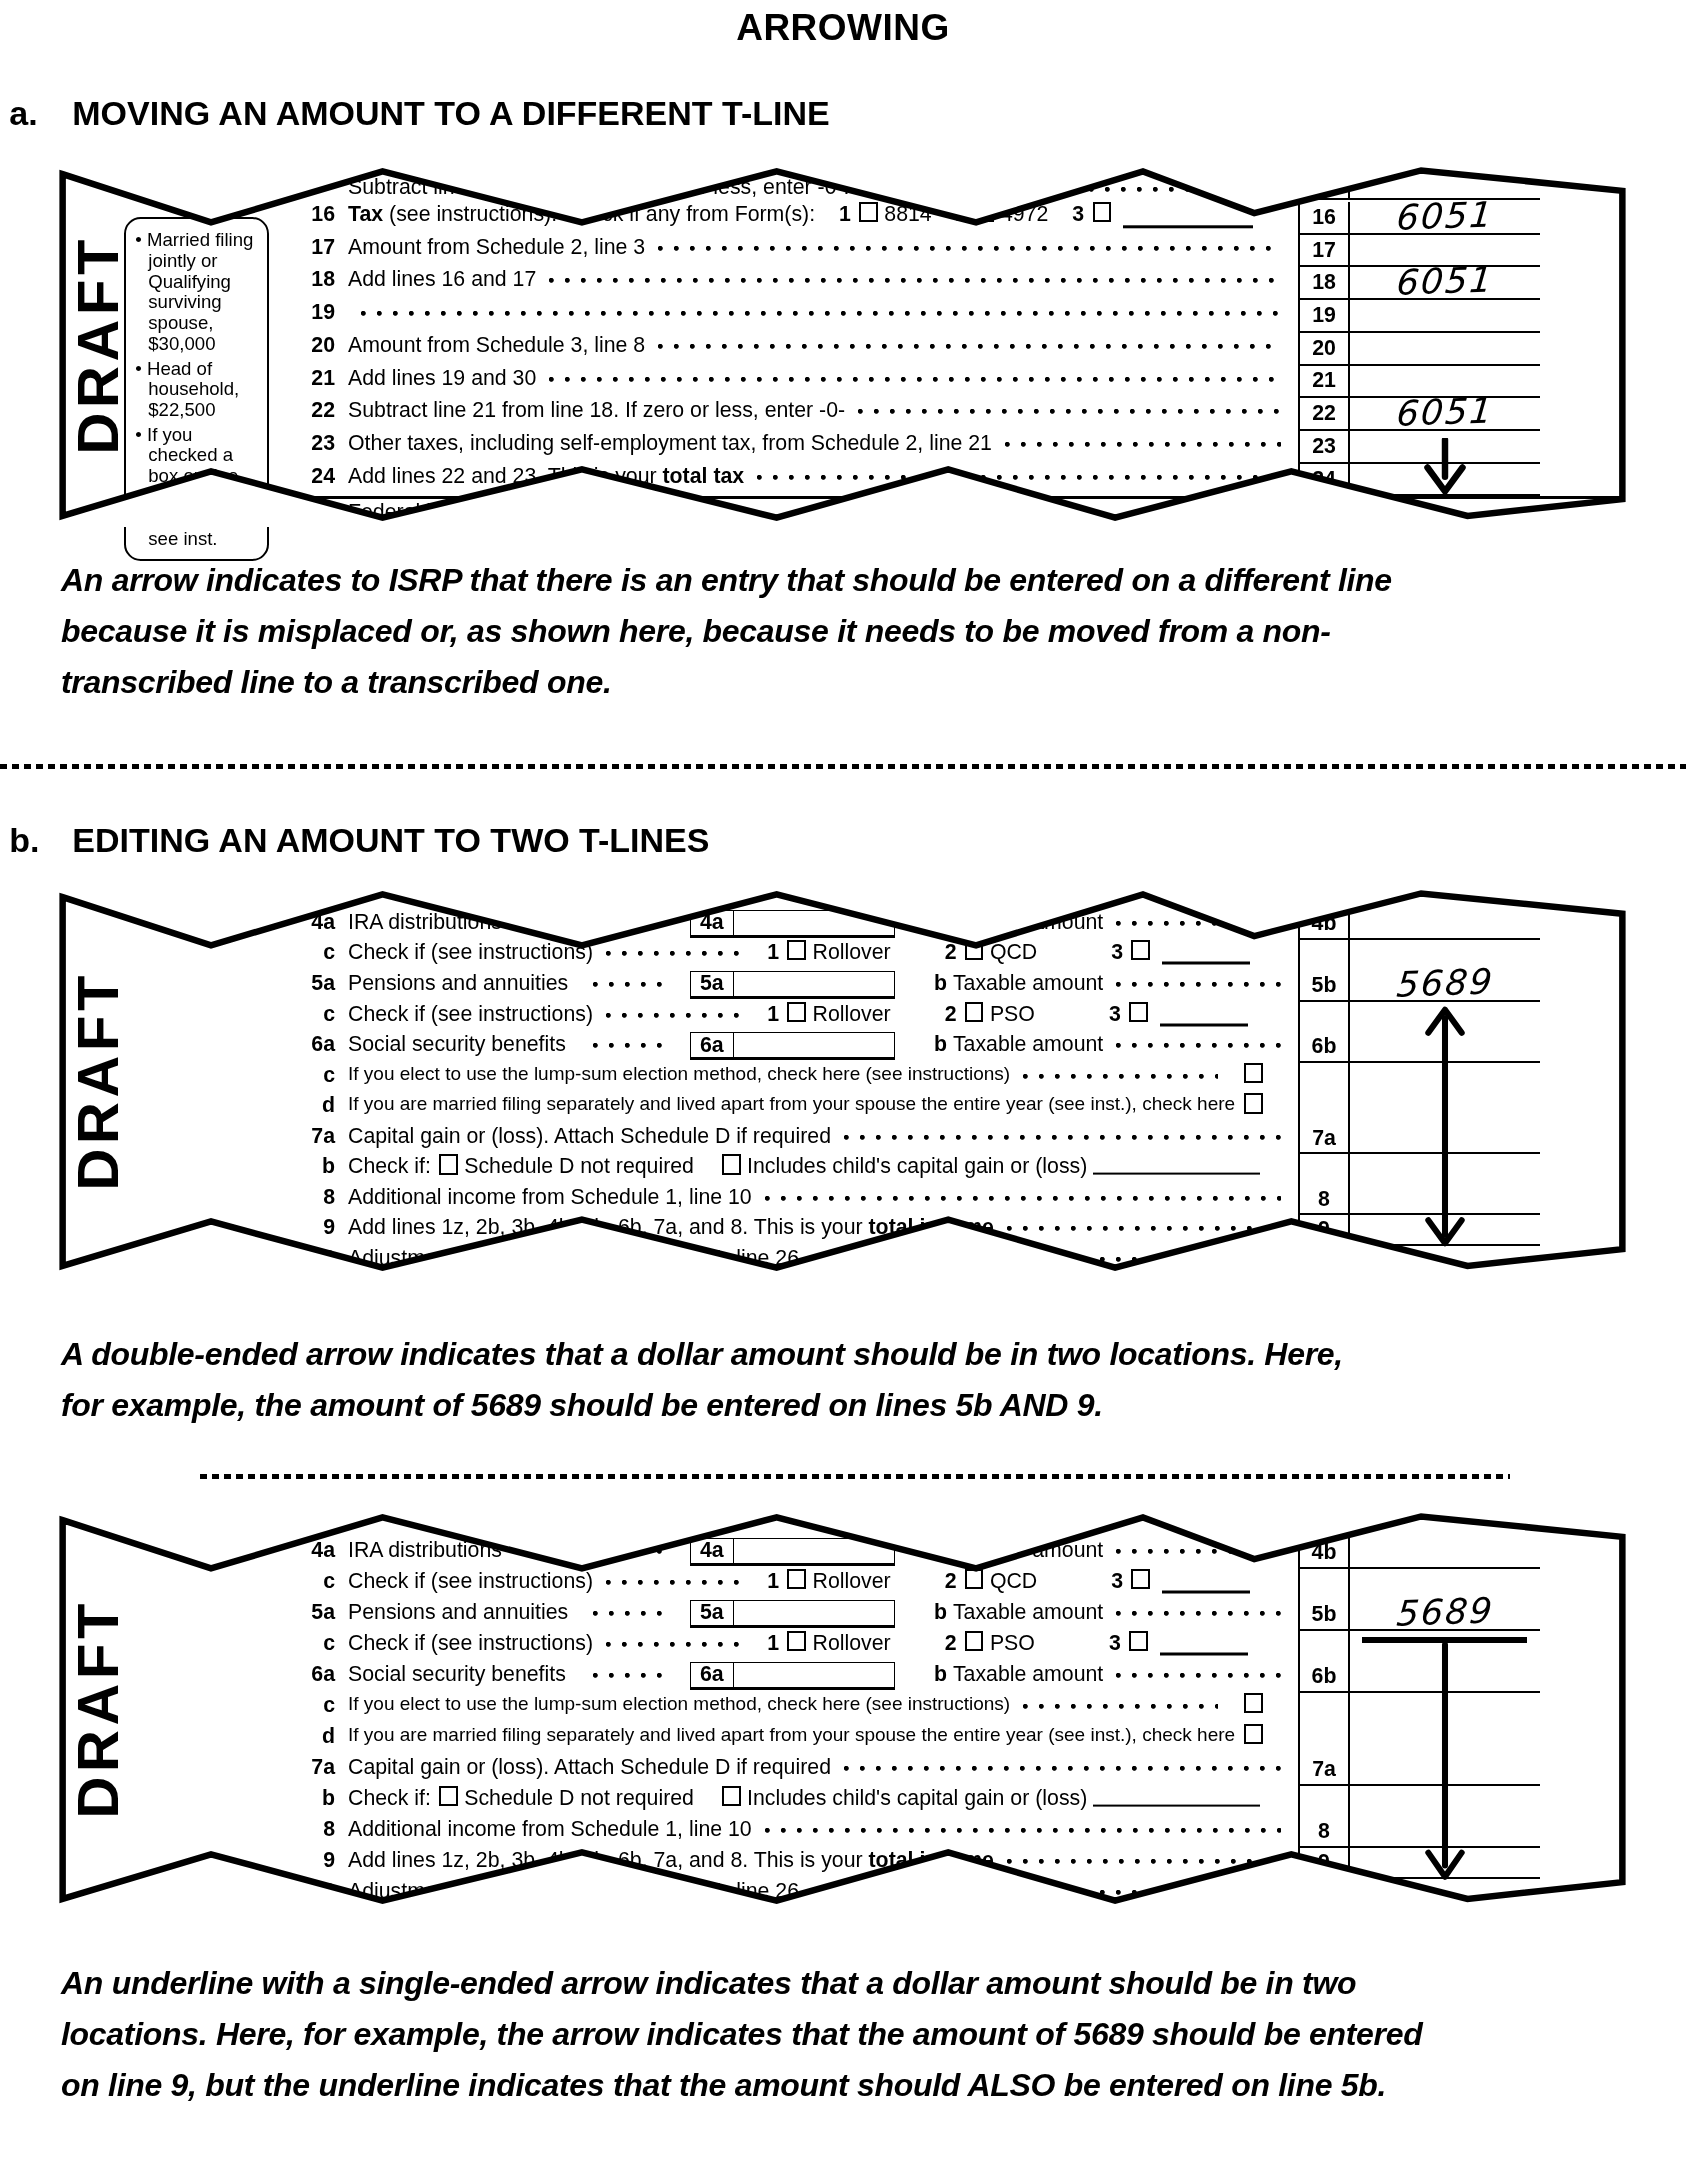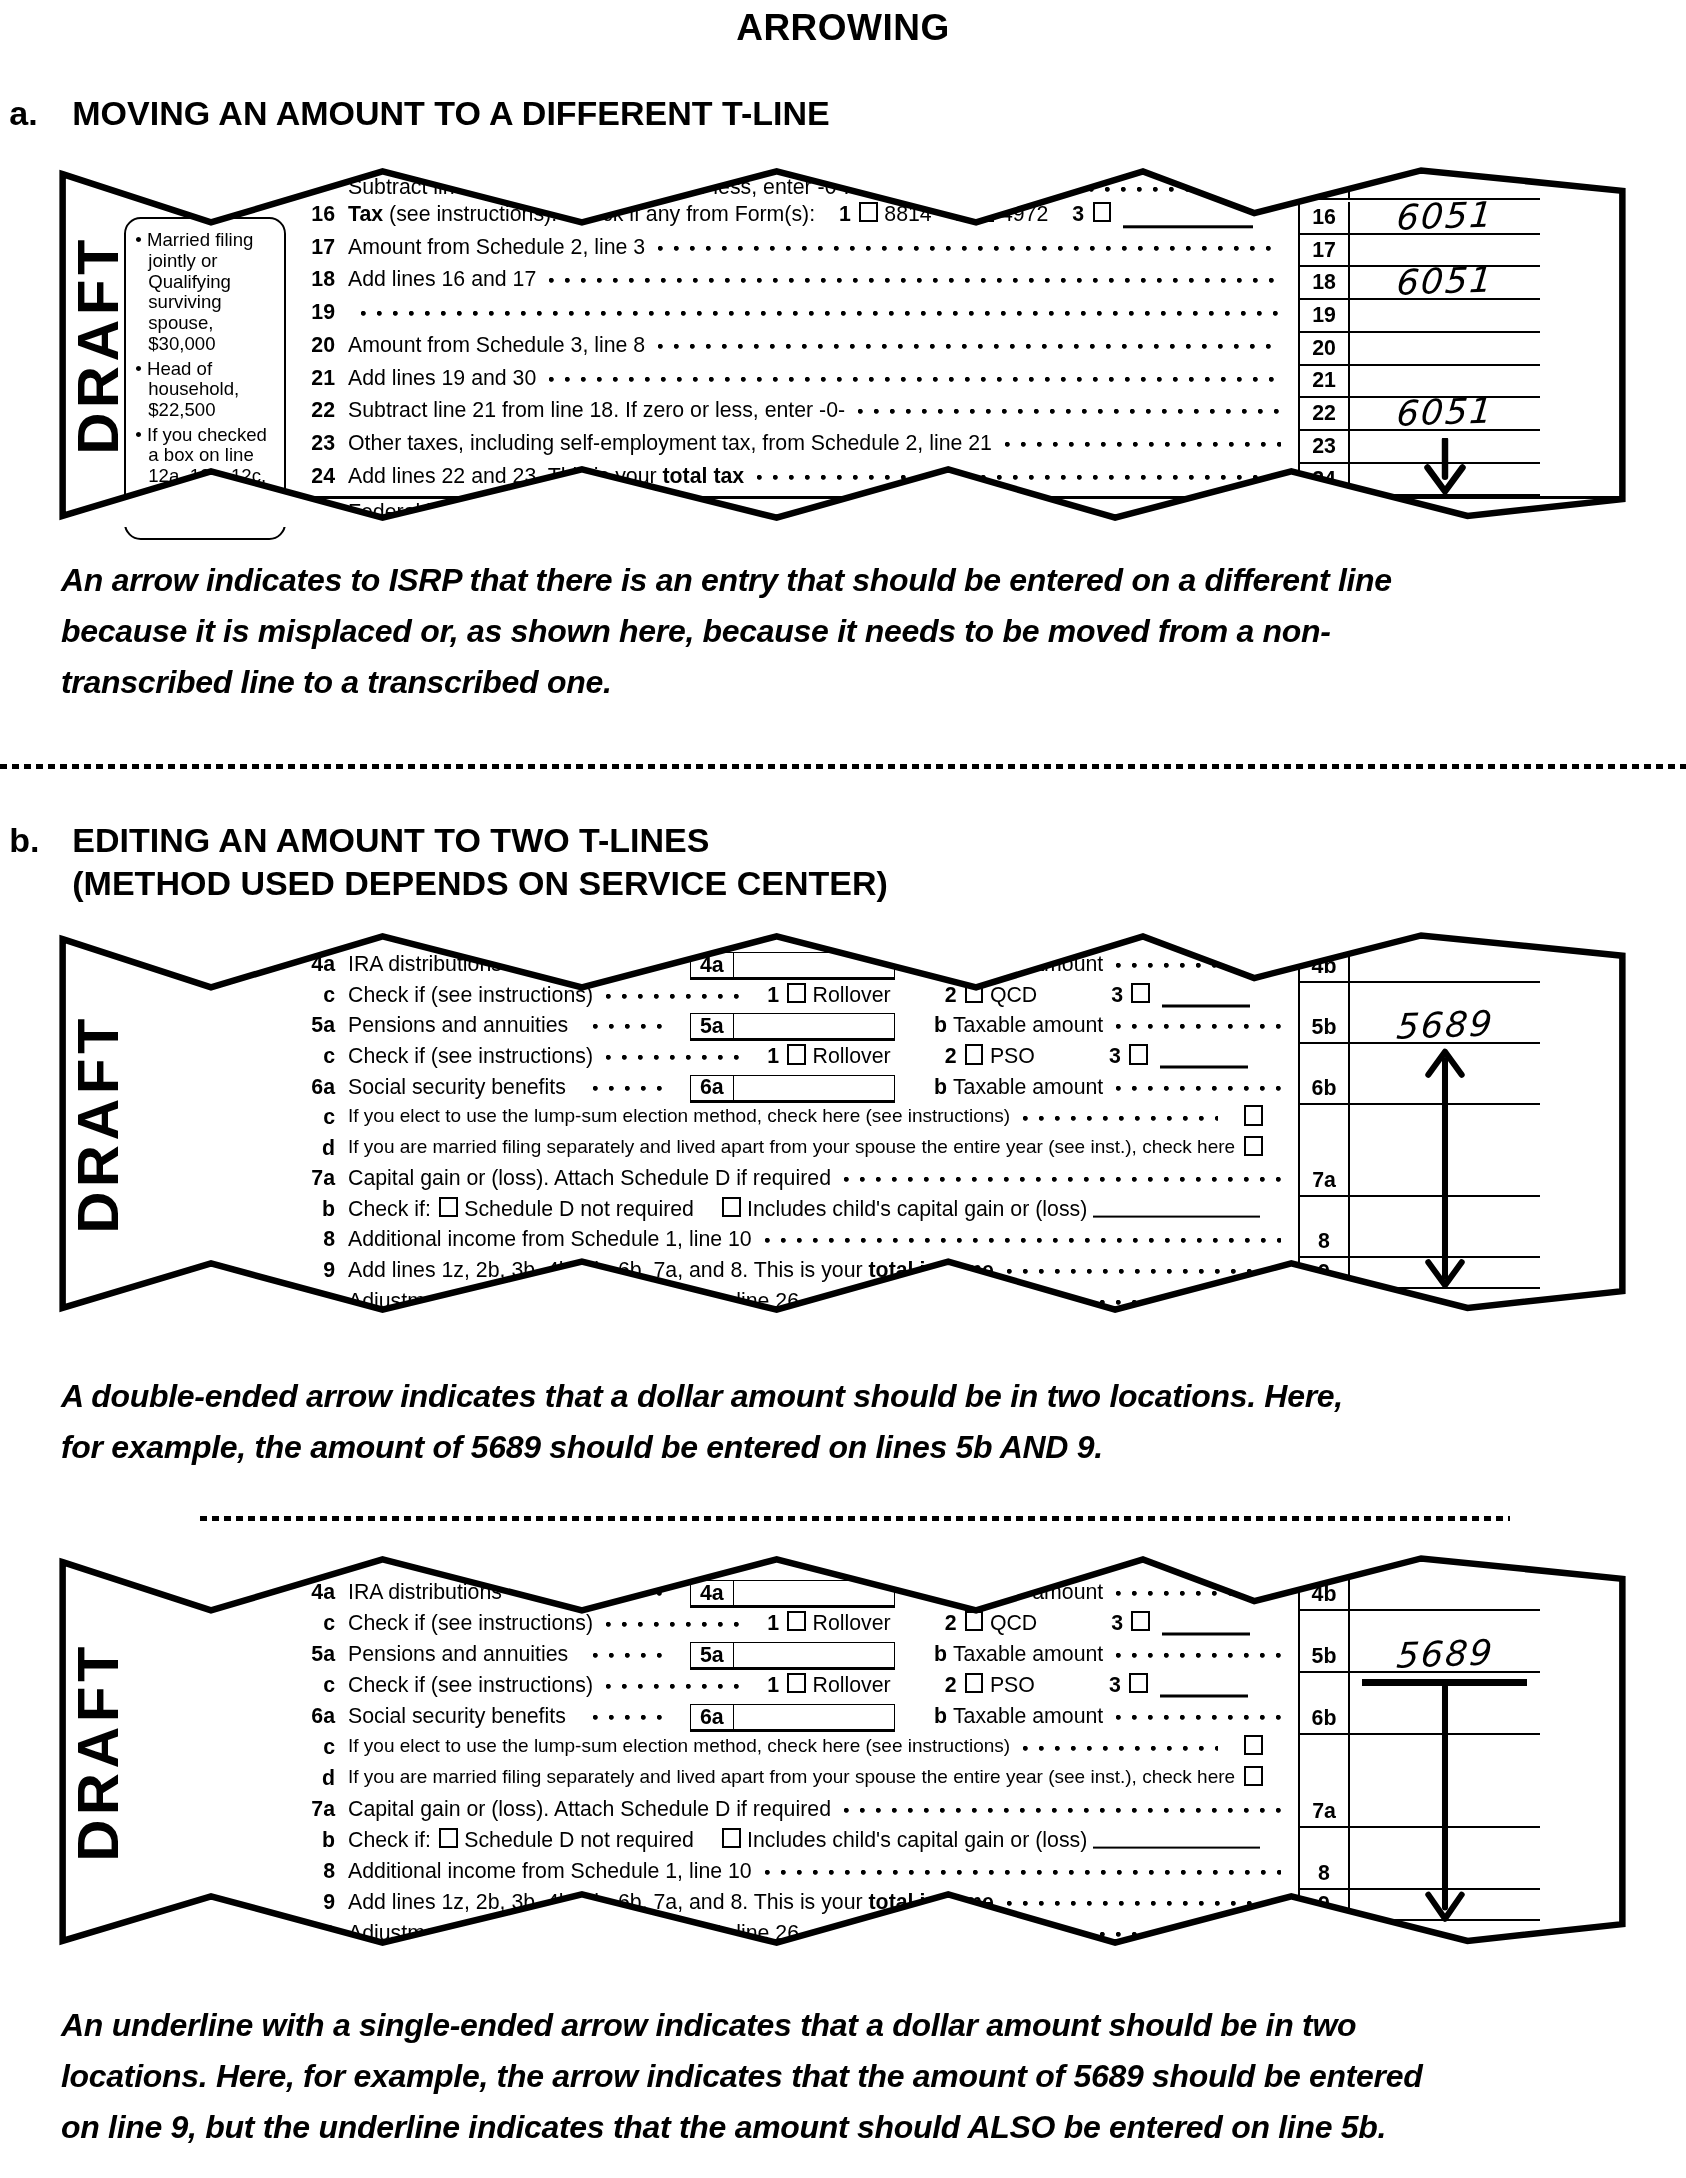--- a/index.html
+++ b/index.html
@@ -16,21 +16,21 @@
   .form-ex{position:relative;margin-left:58px;width:1569px;background:#fff;}
   .f1{height:364px;margin-top:28px;}
   .f23{height:391px;margin-top:24px;}
   .f3{height:401px;margin-top:30px;}
   .form-inner{position:absolute;inset:0;display:flex;z-index:1;}
   .tear{position:absolute;inset:0;width:100%;height:100%;z-index:3;pointer-events:none;}
   .overlay{position:absolute;z-index:2;}
   .draft-col{flex:0 0 79px;display:flex;align-items:center;justify-content:center;}
   .draft{writing-mode:vertical-rl;transform:rotate(180deg);font-weight:bold;font-size:58px;letter-spacing:4.6px;}
   .gutter{flex:0 0 148px;position:relative;}
-  .note-box{position:absolute;top:54px;left:-13px;width:162px;border:2.8px solid #000;border-radius:16.7px;padding:7.4px 5.6px 9.3px 3.7px;font-size:18.6px;line-height:1.12;box-sizing:border-box;}
+  .note-box{position:absolute;top:54px;left:-13px;width:145px;border:2.8px solid #000;border-radius:16.7px;padding:7.4px 5.6px 9.3px 3.7px;font-size:18.6px;line-height:1.12;box-sizing:border-box;}
   .bullet{padding-left:18.6px;text-indent:-13px;margin-top:3.7px;}
   .bullet::before{content:"• ";}
   .rows-col{flex:1;display:flex;flex-direction:column;}
   .f1 .rows-col{padding-top:11px;}
   .f23 .rows-col{padding-top:24px;}
   .f3 .rows-col{padding-top:9.3px;}
 
   
   .row{display:flex;align-items:flex-start;position:relative;font-size:21.3px;white-space:nowrap;}
   .f1 .row{height:33px;}
@@ -204,21 +204,20 @@
 </div>
 
 <div class="expl" style="margin-top:28px;width:1364px;">An arrow indicates to ISRP that there is an entry that should be entered on a different line because it is misplaced or, as shown here, because it needs to be moved from a non-transcribed line to a transcribed one.</div>
 
 <div class="dash dash1"></div>
 
 <div class="sec-head" style="margin-top:50px;">
   <span class="sec-label">b.</span>
   <span>
     <span style="display:block">EDITING AN AMOUNT TO TWO T-LINES</span>
-    <span style="display:block">(METHOD USED DEPENDS ON SERVICE CENTER)</span>
   </span>
 </div>
 
 <div class="form-ex f23">
   <div class="form-inner">
     <div class="draft-col">
       <span class="draft">DRAFT</span>
     </div>
     <div class="gutter"></div>
     <div class="rows-col">

